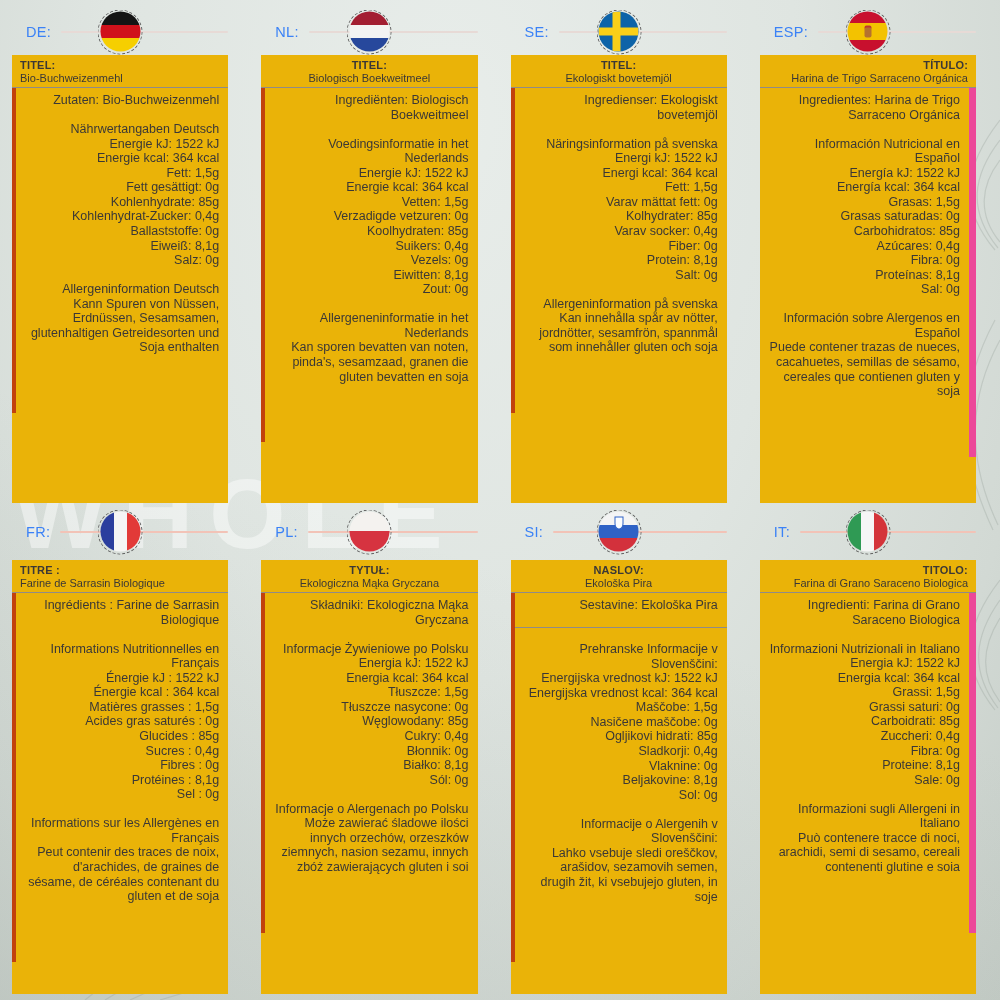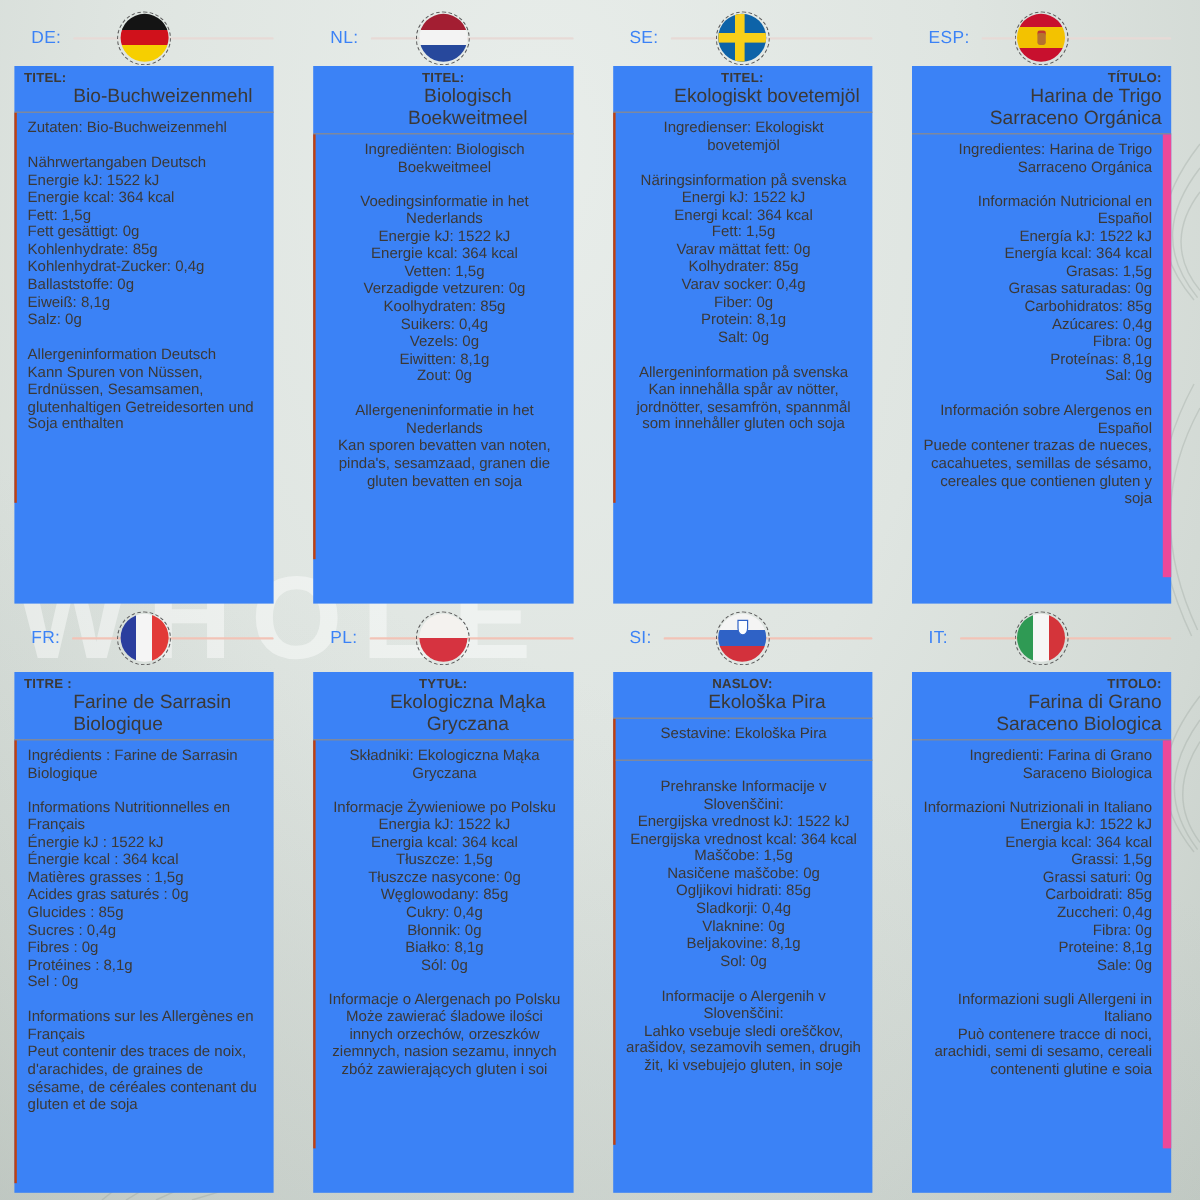--- a/index.html
+++ b/index.html
@@ -58,29 +58,29 @@
   .flag-poland { background:linear-gradient(180deg,#f4f2ef 0 50%,#d63340 50%); }
   .flag-slovenia { background:linear-gradient(180deg,#f4f4f4 0 34%,#2f62c6 34% 67%,#d3313c 67%); }
   .flag-slovenia::before {
     content:""; position:absolute; left:39%; top:13%; width:22%; height:31%;
     background:#fbfdff; border:1.5px solid #2f62c6; border-radius:0 0 48% 48%;
     box-sizing:border-box;
   }
   .flag-italy { background:linear-gradient(90deg,#2f9a54 0 33%,#f6f6f6 33% 66%,#d4343a 66%); }
 
   
-  .panel { background:#3b82f6; display:flex; flex-direction:column; }
+  .panel { background:#eab308; display:flex; flex-direction:column; }
   .title-block { padding:4px 8px 3px; border-bottom:1px solid #8f8b88; }
   .title-label { font-weight:700; font-size:11px; letter-spacing:0.2px; }
-  .title-text  { font-size:16px; margin-top:1px;margin-left:41px; }
+  .title-text  { font-size:11px; margin-top:1px; }
   .content {
     font-size:12.5px; line-height:1.165;
     padding:5px 9px 58px; 
   }
-  .b-left  .content { border-left:2px solid #c2410c; }
+  .b-left  .content { border-left:4px solid #c2410c;text-align:right; }
   .b-right .content { border-right:7px solid #ec4899; }
   .align-center { text-align:center; }
   .align-right  { text-align:right; }
   .section-title { margin-top:14.5px; }
   .ingredients-divider .ingredients {
     border-bottom:1px solid #8f8b88;
     margin:0 -9px; padding:0 9px 14px;
   }
 </style>
 </head>

